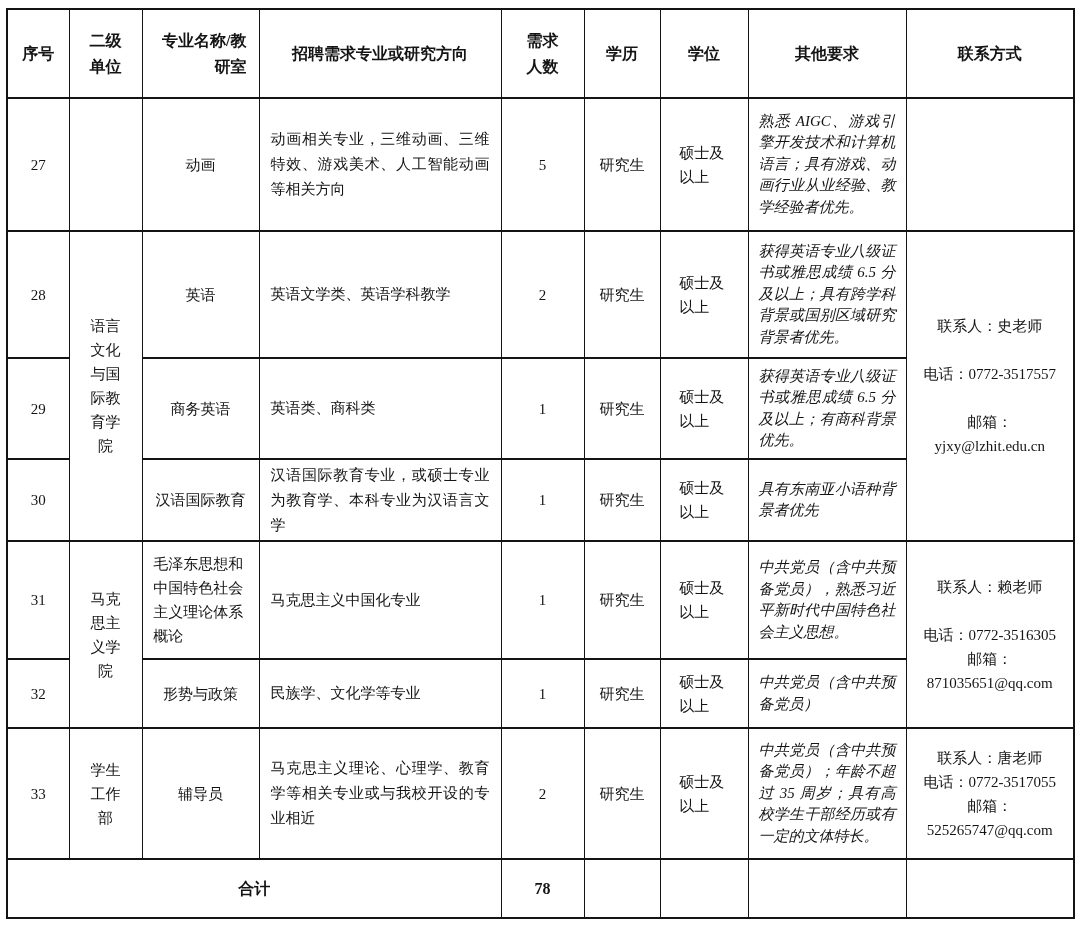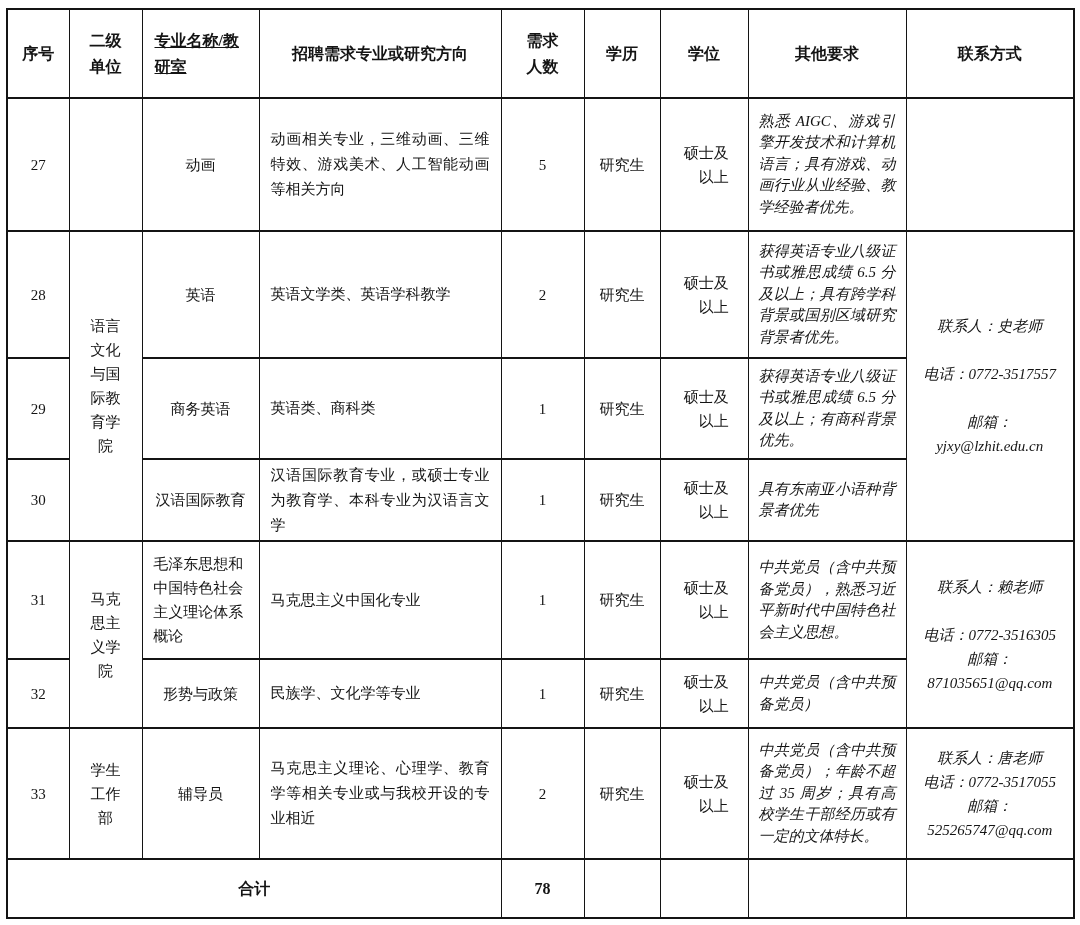--- a/index.html
+++ b/index.html
@@ -39,24 +39,24 @@
     line-height: 25px;
   }
   .other {
     text-align: justify;
     text-justify: inter-ideograph;
     padding: 2px 10px;
     line-height: 21.5px;
     font-style: italic;
   }
   .w2 { width: 2.3em; margin: 8px auto; text-align: center; }
-  .w3 { width: 3.3em; margin: 5px auto; text-align: right; }
+  .w3 { width: 3.3em; margin: 5px auto; text-align: left; }
   .w6 { width: 6.3em; margin: 0 auto; text-align: left; }
-  .wof { width: 92px; margin: 0 auto; text-align: left; text-decoration: underline; }
-  .cline { min-height: 24px; line-height: 24px; white-space: nowrap; font-style: italic; }
+  .wof { width: 92px; margin: 0 auto; text-align: right; }
+  .cline { min-height: 24px; line-height: 24px; white-space: nowrap; }
   .total-label, .total-count { font-weight: bold; font-size: 16px; }
 </style>
 </head>
 <body>
 
 <div class="sheet">
   <table>
     <colgroup>
       <col style="width:62px">
         <col style="width:73px">

